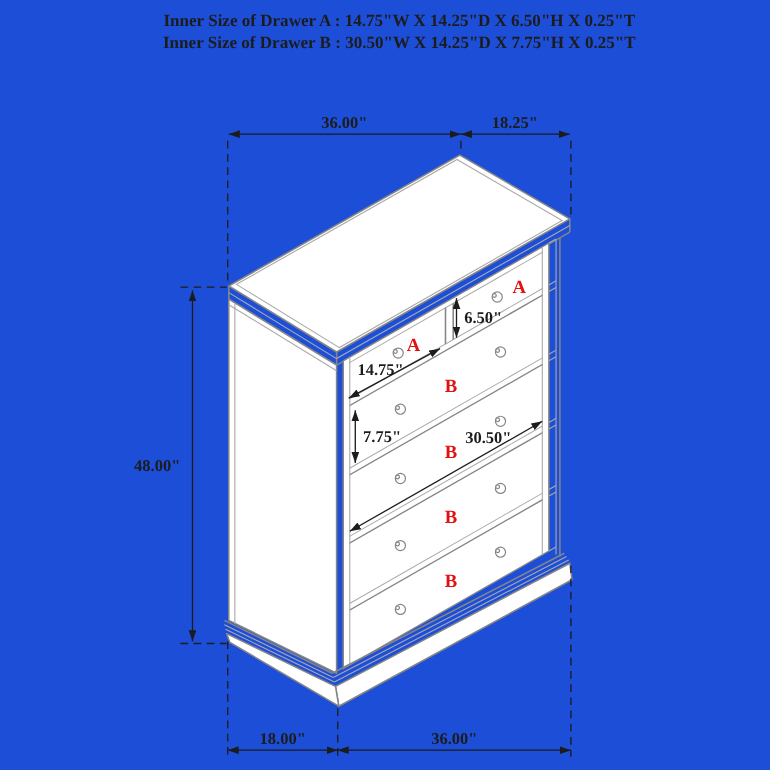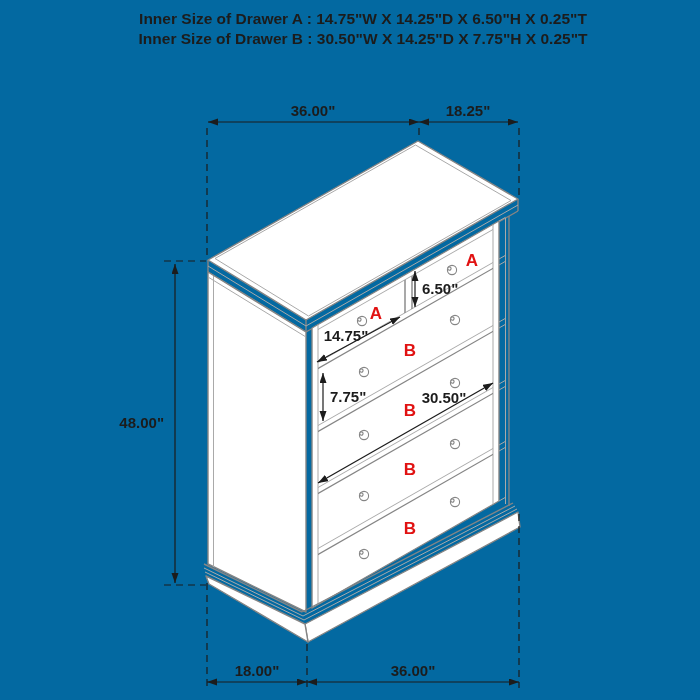--- a/index.html
+++ b/index.html
@@ -1,17 +1,17 @@
 <!DOCTYPE html>
 <html style="--line_gray: #858585; --line_light: #a9a9a9; --dim_black: #1c1c1c; --label_red: #e11212; --background: #ffffff;"><head>
 <meta charset="utf-8">
 <style>
   html,body{margin:0;padding:0;background:#fff;}
-  .stage{width:700px;height:700px;position:relative;background:#0369a1;
-         font-family:Liberation Sans, sans-serif;}
+  .stage{width:700px;height:700px;position:relative;background:#1d4ed8;
+         font-family:Liberation Serif, serif;}
   svg{position:absolute;left:0;top:0;}
   
   .cab-main{stroke:var(--line_gray);stroke-width:1.4;fill:none;stroke-linejoin:round;}
   .cab-thin{stroke:var(--line_light);stroke-width:1;fill:none;}
   .cab-fill{fill:#ffffff;}
   .knob circle{stroke:var(--line_gray);stroke-width:1.1;fill:#fff;}
   
   .dim{stroke:var(--dim_black);stroke-width:1.2;fill:none;}
   .dash{stroke:var(--dim_black);stroke-width:1.2;fill:none;stroke-dasharray:7 5;}
   .dim-text{fill:var(--dim_black);font-size:15px;font-weight:bold;}

